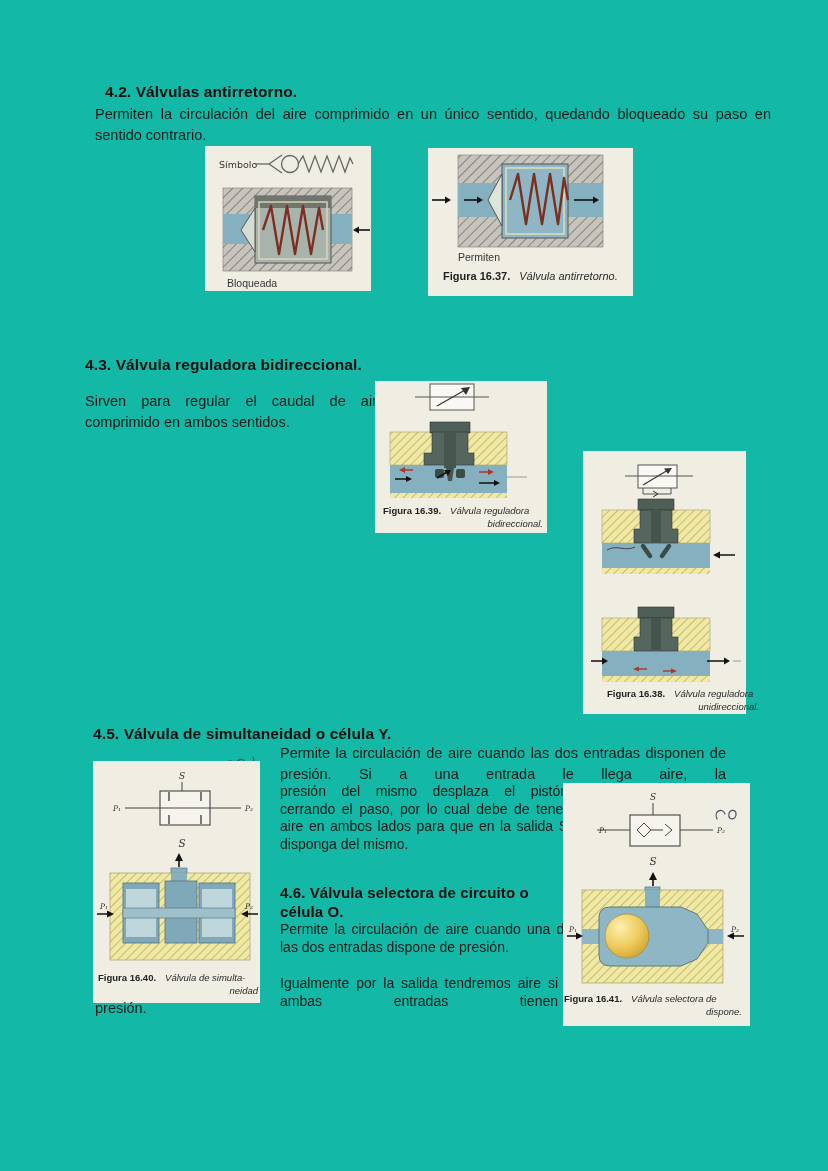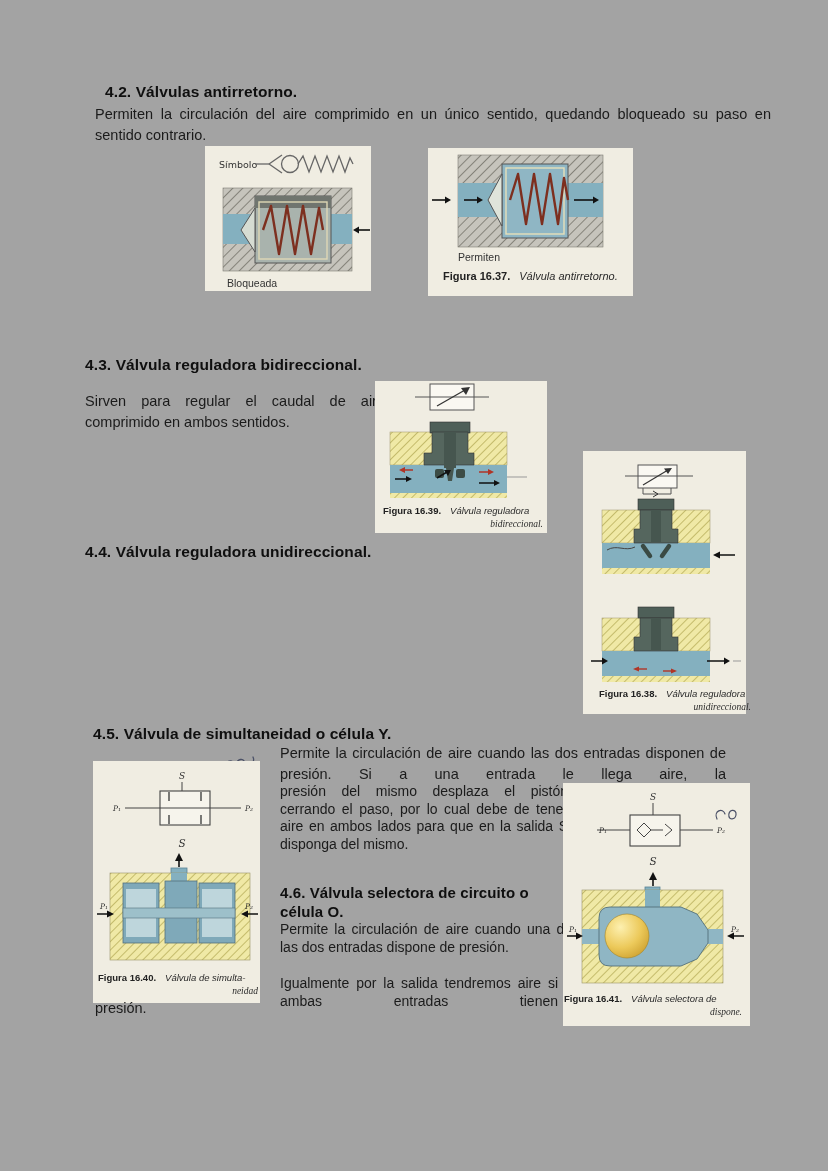--- a/index.html
+++ b/index.html
@@ -1,30 +1,30 @@
 <!DOCTYPE html>
 <html><head>
 <meta charset="utf-8">
 <style>
   * { margin:0; padding:0; box-sizing:border-box; }
   html,body { background:#ffffff; }
-  .page { position:relative; width:828px; height:1171px; background:#a3a3a3;
+  .page { position:relative; width:828px; height:1171px; background:#14b8a6;
           font-family:"Liberation Sans", sans-serif; color:#1b1b1b; overflow:hidden; }
   .abs { position:absolute; }
   .hd  { font-size:15.5px; font-weight:bold; color:#0f0f0f; letter-spacing:.1px; }
   .bd  { font-size:14.5px; line-height:21px; color:#1b1b1b; }
   .bd2 { font-size:14px;   line-height:17.5px; color:#1b1b1b; }
   .just { text-align:justify; }
   .justall { text-align:justify; text-align-last:justify; }
   .panel { background:#f0ede2; }
   .cap { font-size:9.5px; color:#222; line-height:12.5px; white-space:nowrap; }
   .cap-lg { font-size:11px; }
   .cap-num { font-weight:bold; }
   .cap-it { font-style:italic; margin-left:9px; color:#2a2a2a;text-align:right; }
-  .cap-l2 { display:block; margin-left:0;font-family:Liberation Serif, serif; }
+  .cap-l2 { display:block; margin-left:0; }
   .state-label { font-size:10.5px; color:#333; }
   svg { display:block; }
   svg text { font-family:"DejaVu Sans", sans-serif; fill:#333; }
   svg text.ital { font-family:"DejaVu Serif", serif; font-style:italic; }
 </style>
 </head>
 <body>
 
 <div class="page">
 
@@ -178,27 +178,26 @@
         <polygon points="25,210 19,206.5 19,213.5" fill="#111"></polygon>
         <line x1="124" y1="210" x2="142" y2="210" stroke="#111" stroke-width="1.5"></line>
         <polygon points="147,210 141,206.5 141,213.5" fill="#111"></polygon>
         <line x1="150" y1="210" x2="158" y2="210" stroke="#999" stroke-width="1"></line>
         <line x1="64" y1="218" x2="54" y2="218" stroke="#b03527" stroke-width="1.4"></line>
         <polygon points="50,218 56,215.5 56,220.5" fill="#b03527"></polygon>
         <line x1="80" y1="220" x2="90" y2="220" stroke="#b03527" stroke-width="1.4"></line>
         <polygon points="94,220 88,217.5 88,222.5" fill="#b03527"></polygon>
       </g>
     </svg>
-    <figcaption class="abs cap" style="left:16px; top:237px; width:152px;">
+    <figcaption class="abs cap" style="left:24px; top:237px; width:152px;">
       <span class="cap-num">Figura 16.38.</span><span class="cap-it">Válvula reguladora</span>
       <span class="cap-it cap-l2">unidireccional.</span>
     </figcaption>
   </figure>
 
-  <div class="abs hd" style="left:85px; top:543px;">4.4. Válvula reguladora unidireccional.</div>
 
   <div class="abs hd" style="left:93px; top:725px;">4.5. Válvula de simultaneidad o célula Y.</div>
   <div class="abs bd justall" style="left:280px; top:743px; width:446px;">Permite la circulación de aire cuando las dos entradas disponen de presión. Si a una entrada le llega aire, la</div>
   <div class="abs bd2 just" style="left:280px; top:783px; width:288px;">presión del mismo desplaza el pistón cerrando el paso, por lo cual debe de tener aire en ambos lados para que en la salida S disponga del mismo.</div>
 
   <svg class="abs" style="left:222px; top:753px;" width="38" height="24" viewBox="0 0 38 24">
     <path d="M3,16 C2,8 10,5 12,11 C13,15 7,17 6,13 M15,12 C14,6 22,4 23,10 C23,14 18,16 16,12 M26,14 C30,12 33,8 31,4" fill="none" stroke="#4a5066" stroke-width="1.3" stroke-linecap="round"></path>
   </svg>
 
   <figure class="abs panel" style="left:93px; top:761px; width:167px; height:242px;">

